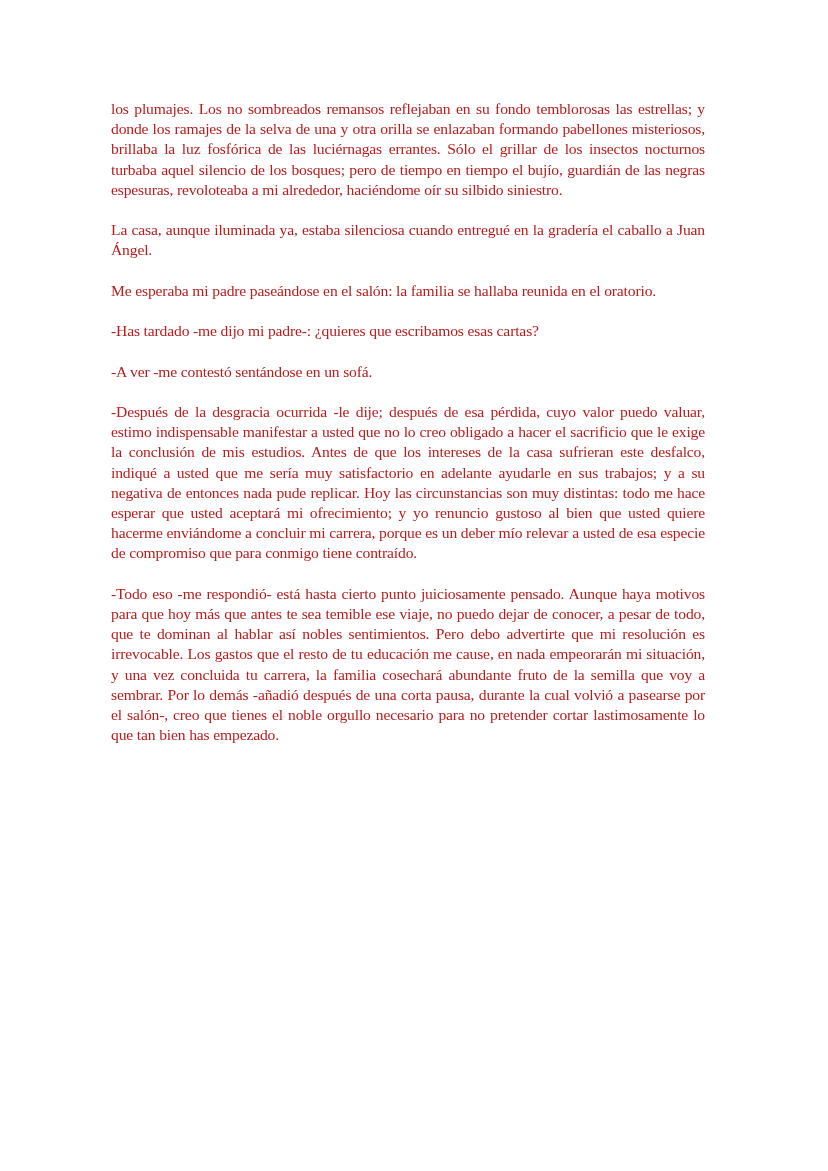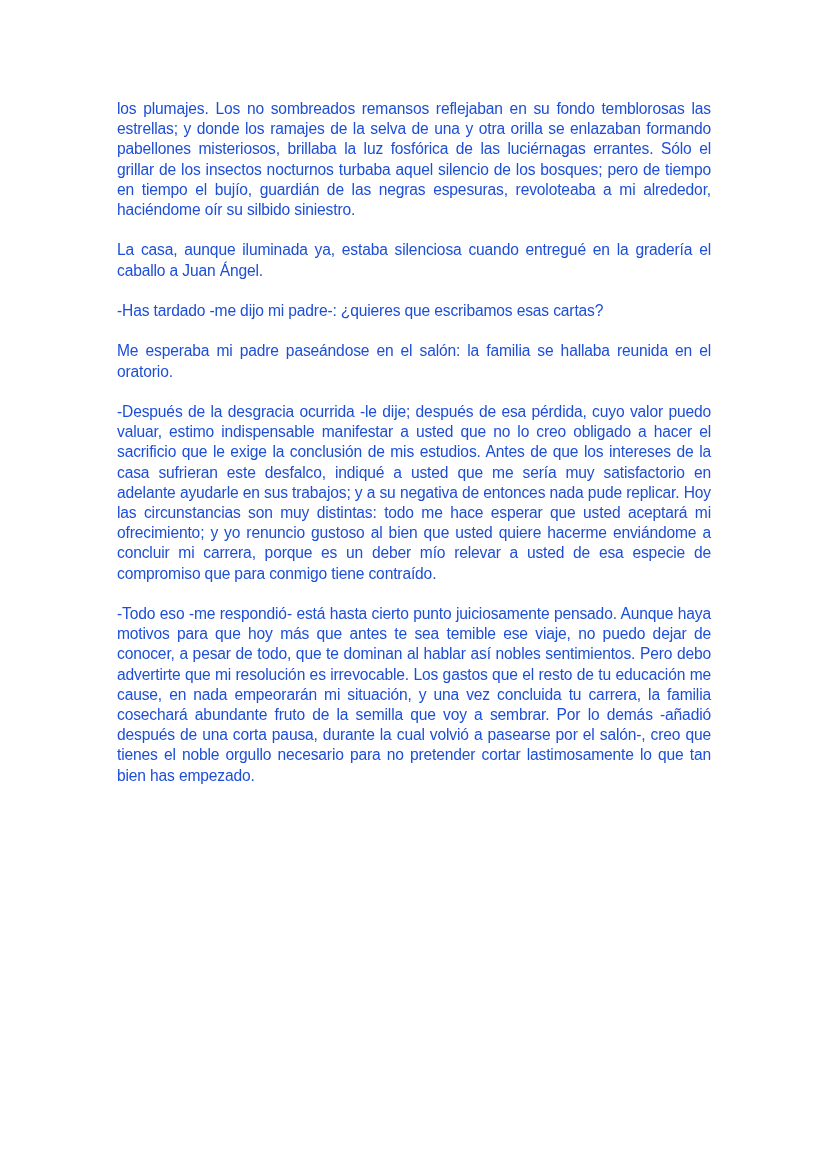--- a/index.html
+++ b/index.html
@@ -1,36 +1,37 @@
 <!DOCTYPE html>
 <html><head>
   <meta charset="utf-8">
   <style>
     html, body { margin: 0; padding: 0; background: #ffffff; }
     body { width: 828px; height: 1171px; overflow: hidden; position: relative; }
     .page {
       position: absolute;
-      left: 117px;
+      left: 111px;
       top: 99px;
       width: 594px;
-      font-family: Liberation Sans, sans-serif;
+      font-family: Liberation Serif, serif;
       font-size: 15.6px;
       line-height: 20.2px;
-      color: #1d4ed8;
+      color: #b91c1c;
       letter-spacing: -0.15px;
     }
     .page p {
       margin: 0 0 20.2px 0;
       text-align: justify;
       hyphens: none;
     }
   </style>
 </head>
 <body>
 
 <div class="page">
   <p>los plumajes. Los no sombreados remansos reflejaban en su fondo temblorosas las estrellas; y donde los ramajes de la selva de una y otra orilla se enlazaban formando pabellones misteriosos, brillaba la luz fosfórica de las luciérnagas errantes. Sólo el grillar de los insectos nocturnos turbaba aquel silencio de los bosques; pero de tiempo en tiempo el bujío, guardián de las negras espesuras, revoloteaba a mi alrededor, haciéndome oír su silbido siniestro.</p>
   <p>La casa, aunque iluminada ya, estaba silenciosa cuando entregué en la gradería el caballo a Juan Ángel.</p>
+  <p>Me esperaba mi padre paseándose en el salón: la familia se hallaba reunida en el oratorio.</p>
   <p>-Has tardado -me dijo mi padre-: ¿quieres que escribamos esas cartas?</p>
-  <p>Me esperaba mi padre paseándose en el salón: la familia se hallaba reunida en el oratorio.</p>
+  <p>-A ver -me contestó sentándose en un sofá.</p>
   <p>-Después de la desgracia ocurrida -le dije; después de esa pérdida, cuyo valor puedo valuar, estimo indispensable manifestar a usted que no lo creo obligado a hacer el sacrificio que le exige la conclusión de mis estudios. Antes de que los intereses de la casa sufrieran este desfalco, indiqué a usted que me sería muy satisfactorio en adelante ayudarle en sus trabajos; y a su negativa de entonces nada pude replicar. Hoy las circunstancias son muy distintas: todo me hace esperar que usted aceptará mi ofrecimiento; y yo renuncio gustoso al bien que usted quiere hacerme enviándome a concluir mi carrera, porque es un deber mío relevar a usted de esa especie de compromiso que para conmigo tiene contraído.</p>
   <p>-Todo eso -me respondió- está hasta cierto punto juiciosamente pensado. Aunque haya motivos para que hoy más que antes te sea temible ese viaje, no puedo dejar de conocer, a pesar de todo, que te dominan al hablar así nobles sentimientos. Pero debo advertirte que mi resolución es irrevocable. Los gastos que el resto de tu educación me cause, en nada empeorarán mi situación, y una vez concluida tu carrera, la familia cosechará abundante fruto de la semilla que voy a sembrar. Por lo demás -añadió después de una corta pausa, durante la cual volvió a pasearse por el salón-, creo que tienes el noble orgullo necesario para no pretender cortar lastimosamente lo que tan bien has empezado.</p>
 </div>
 
 </body></html>

